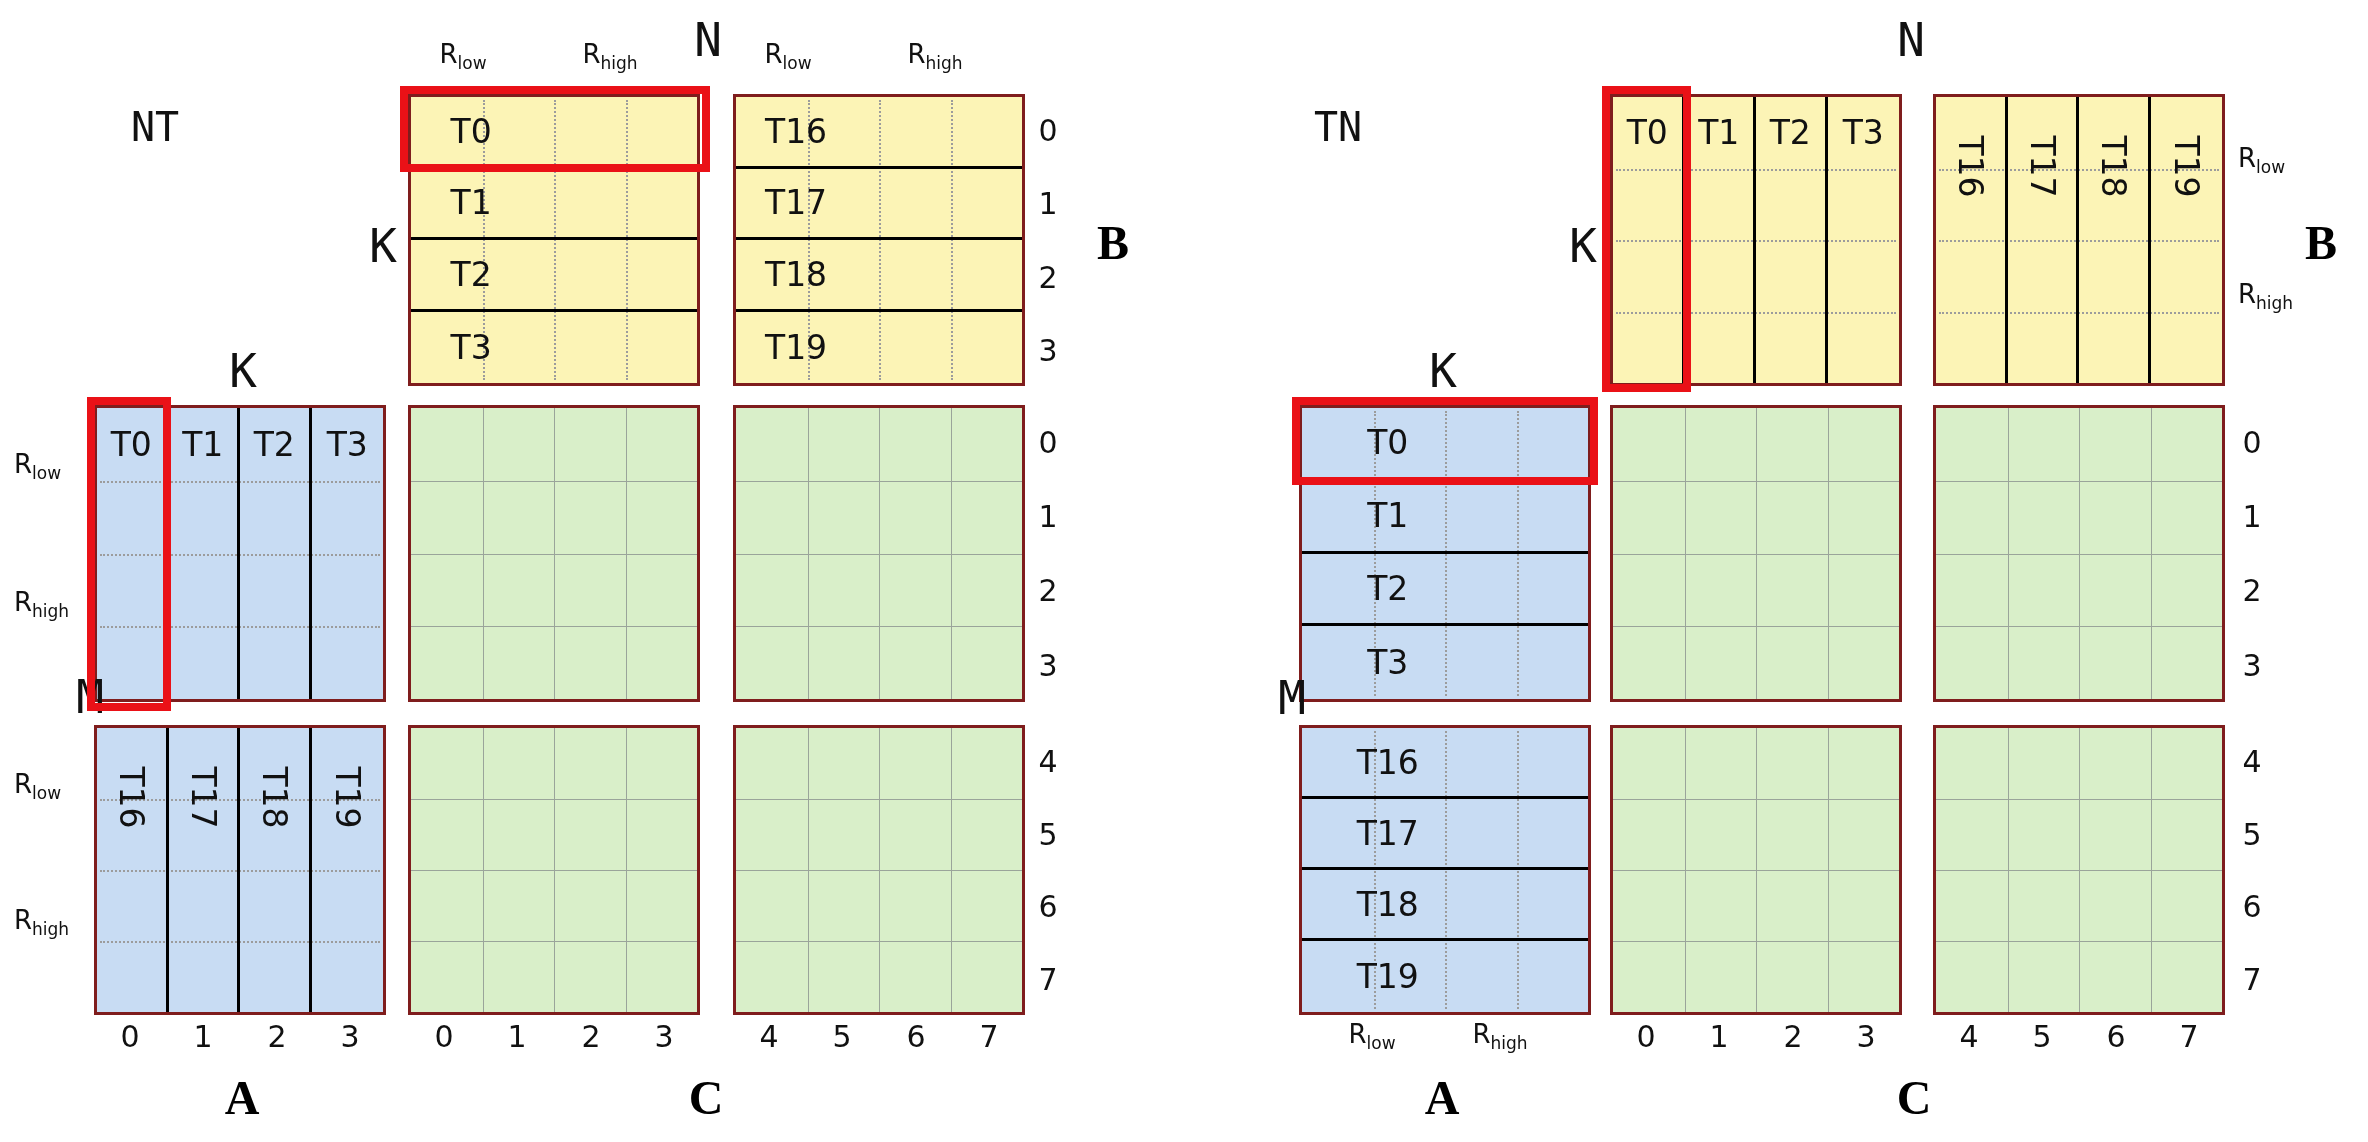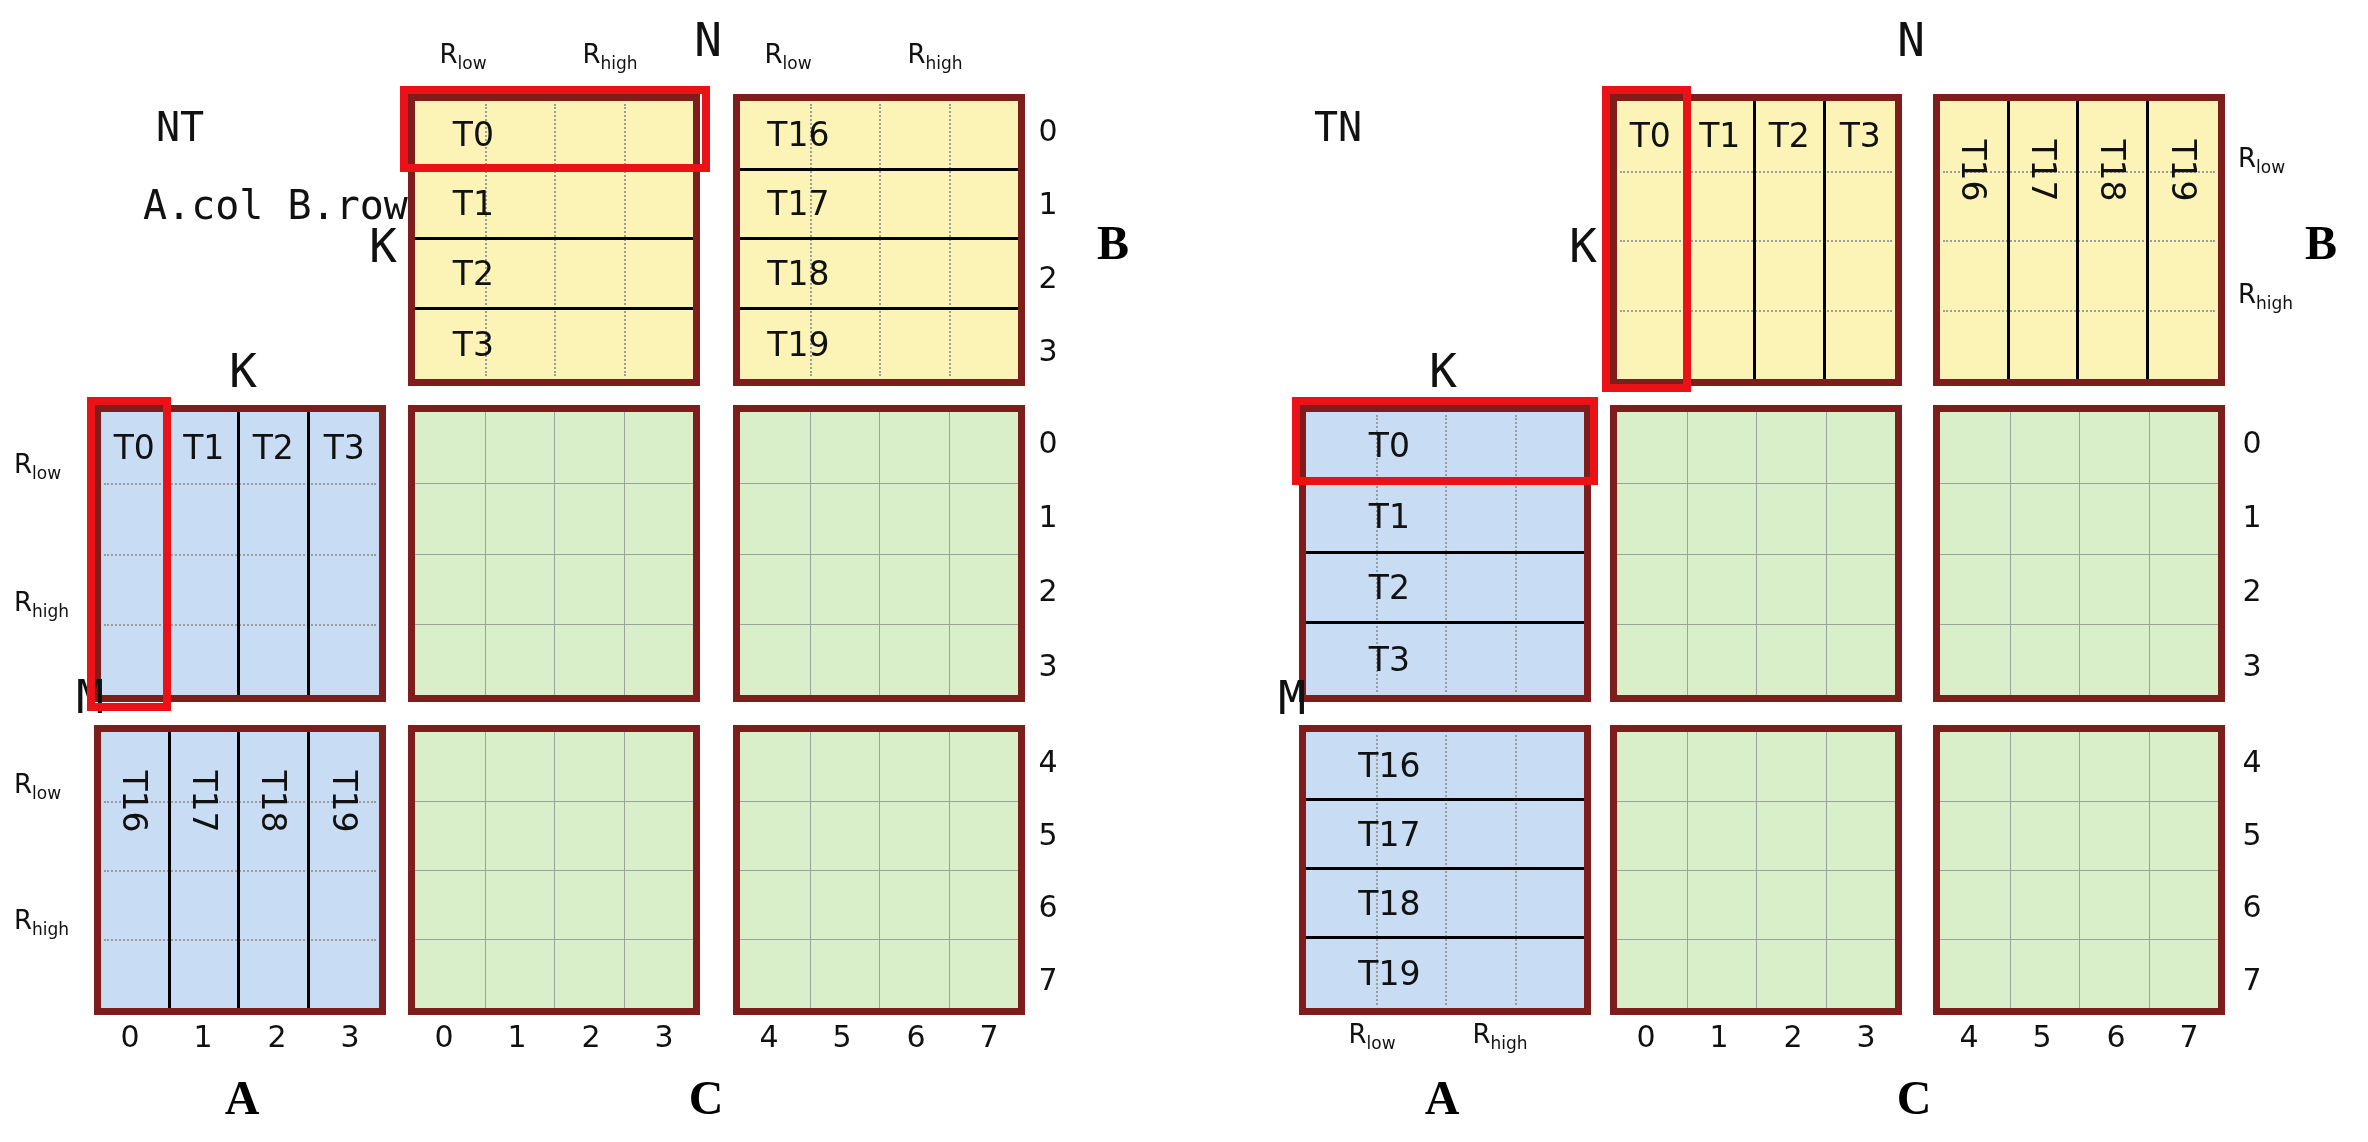--- a/index.html
+++ b/index.html
@@ -6,21 +6,21 @@
   html, body { background: #ffffff; }
   .canvas {
     position: relative;
     width: 2368px;
     height: 1142px;
     background: #ffffff;
     font-family: "DejaVu Sans", sans-serif;
     overflow: hidden;
   }
   .abs { position: absolute; white-space: nowrap; }
-  .block { position: absolute; border: 7px solid #7f1d1d; }
+  .block { position: absolute; border: 3px solid #7f1d1d; }
   .lane { position: absolute; }
   .dotv { position: absolute; top: 3px; bottom: 3px; width: 0; border-left: 2px dotted var(--dot, #9c9c9c); }
   .doth { position: absolute; left: 3px; right: 3px; height: 0; border-top: 2px dotted var(--dot, #9c9c9c); }
   .solv { position: absolute; top: 0; bottom: 0; width: 0; border-left: 1.5px solid var(--grid, #9aa49a); }
   .solh { position: absolute; left: 0; right: 0; height: 0; border-top: 1.5px solid var(--grid, #9aa49a); }
   .tlab {
     position: absolute; display: flex; align-items: center; justify-content: center;
     font-size: 33px; color: #111; overflow: visible;
   }
   .rot { transform: rotate(90deg); white-space: nowrap; }
@@ -32,22 +32,21 @@
   .rlab sub { font-size: 17px; }
   .ptitle {
     position: absolute; font-family: "DejaVu Sans Mono", monospace;
     font-size: 40px; color: #111; white-space: pre;
   }
 </style>
 </head>
 <body>
 
 <div class="canvas" style="--red: #ea1117; --dot: #9c9c9c; --grid: #9aa49a;">
-  <div class="ptitle" style="left:156px; top:104px">NT</div>
-  <div class="ptitle" style="left:143px; top:182px">A.col B.row</div>
+  <div class="ptitle" style="left:131px; top:104px">NT</div>
   <div class="ptitle" style="left:1314px; top:104px">TN</div>
   <div id="diagram-root" style="position:absolute; inset:0;">
       <div class="block" style="left: 408px; top: 94px; width: 292px; height: 292px; background: rgb(252, 244, 182);">
         <div class="dotv" style="left: 25%;"></div>
         <div class="dotv" style="left: 50%;"></div>
         <div class="dotv" style="left: 75%;"></div>
         <div class="lane" style="left: 0px; top: 0%; width: 100%; height: 25%; border-bottom: 3px solid rgb(0, 0, 0);">
           <div class="tlab" style="left: 3%; top: 0px; width: 36%; height: 100%;">
             <span>T0</span>
           </div>

